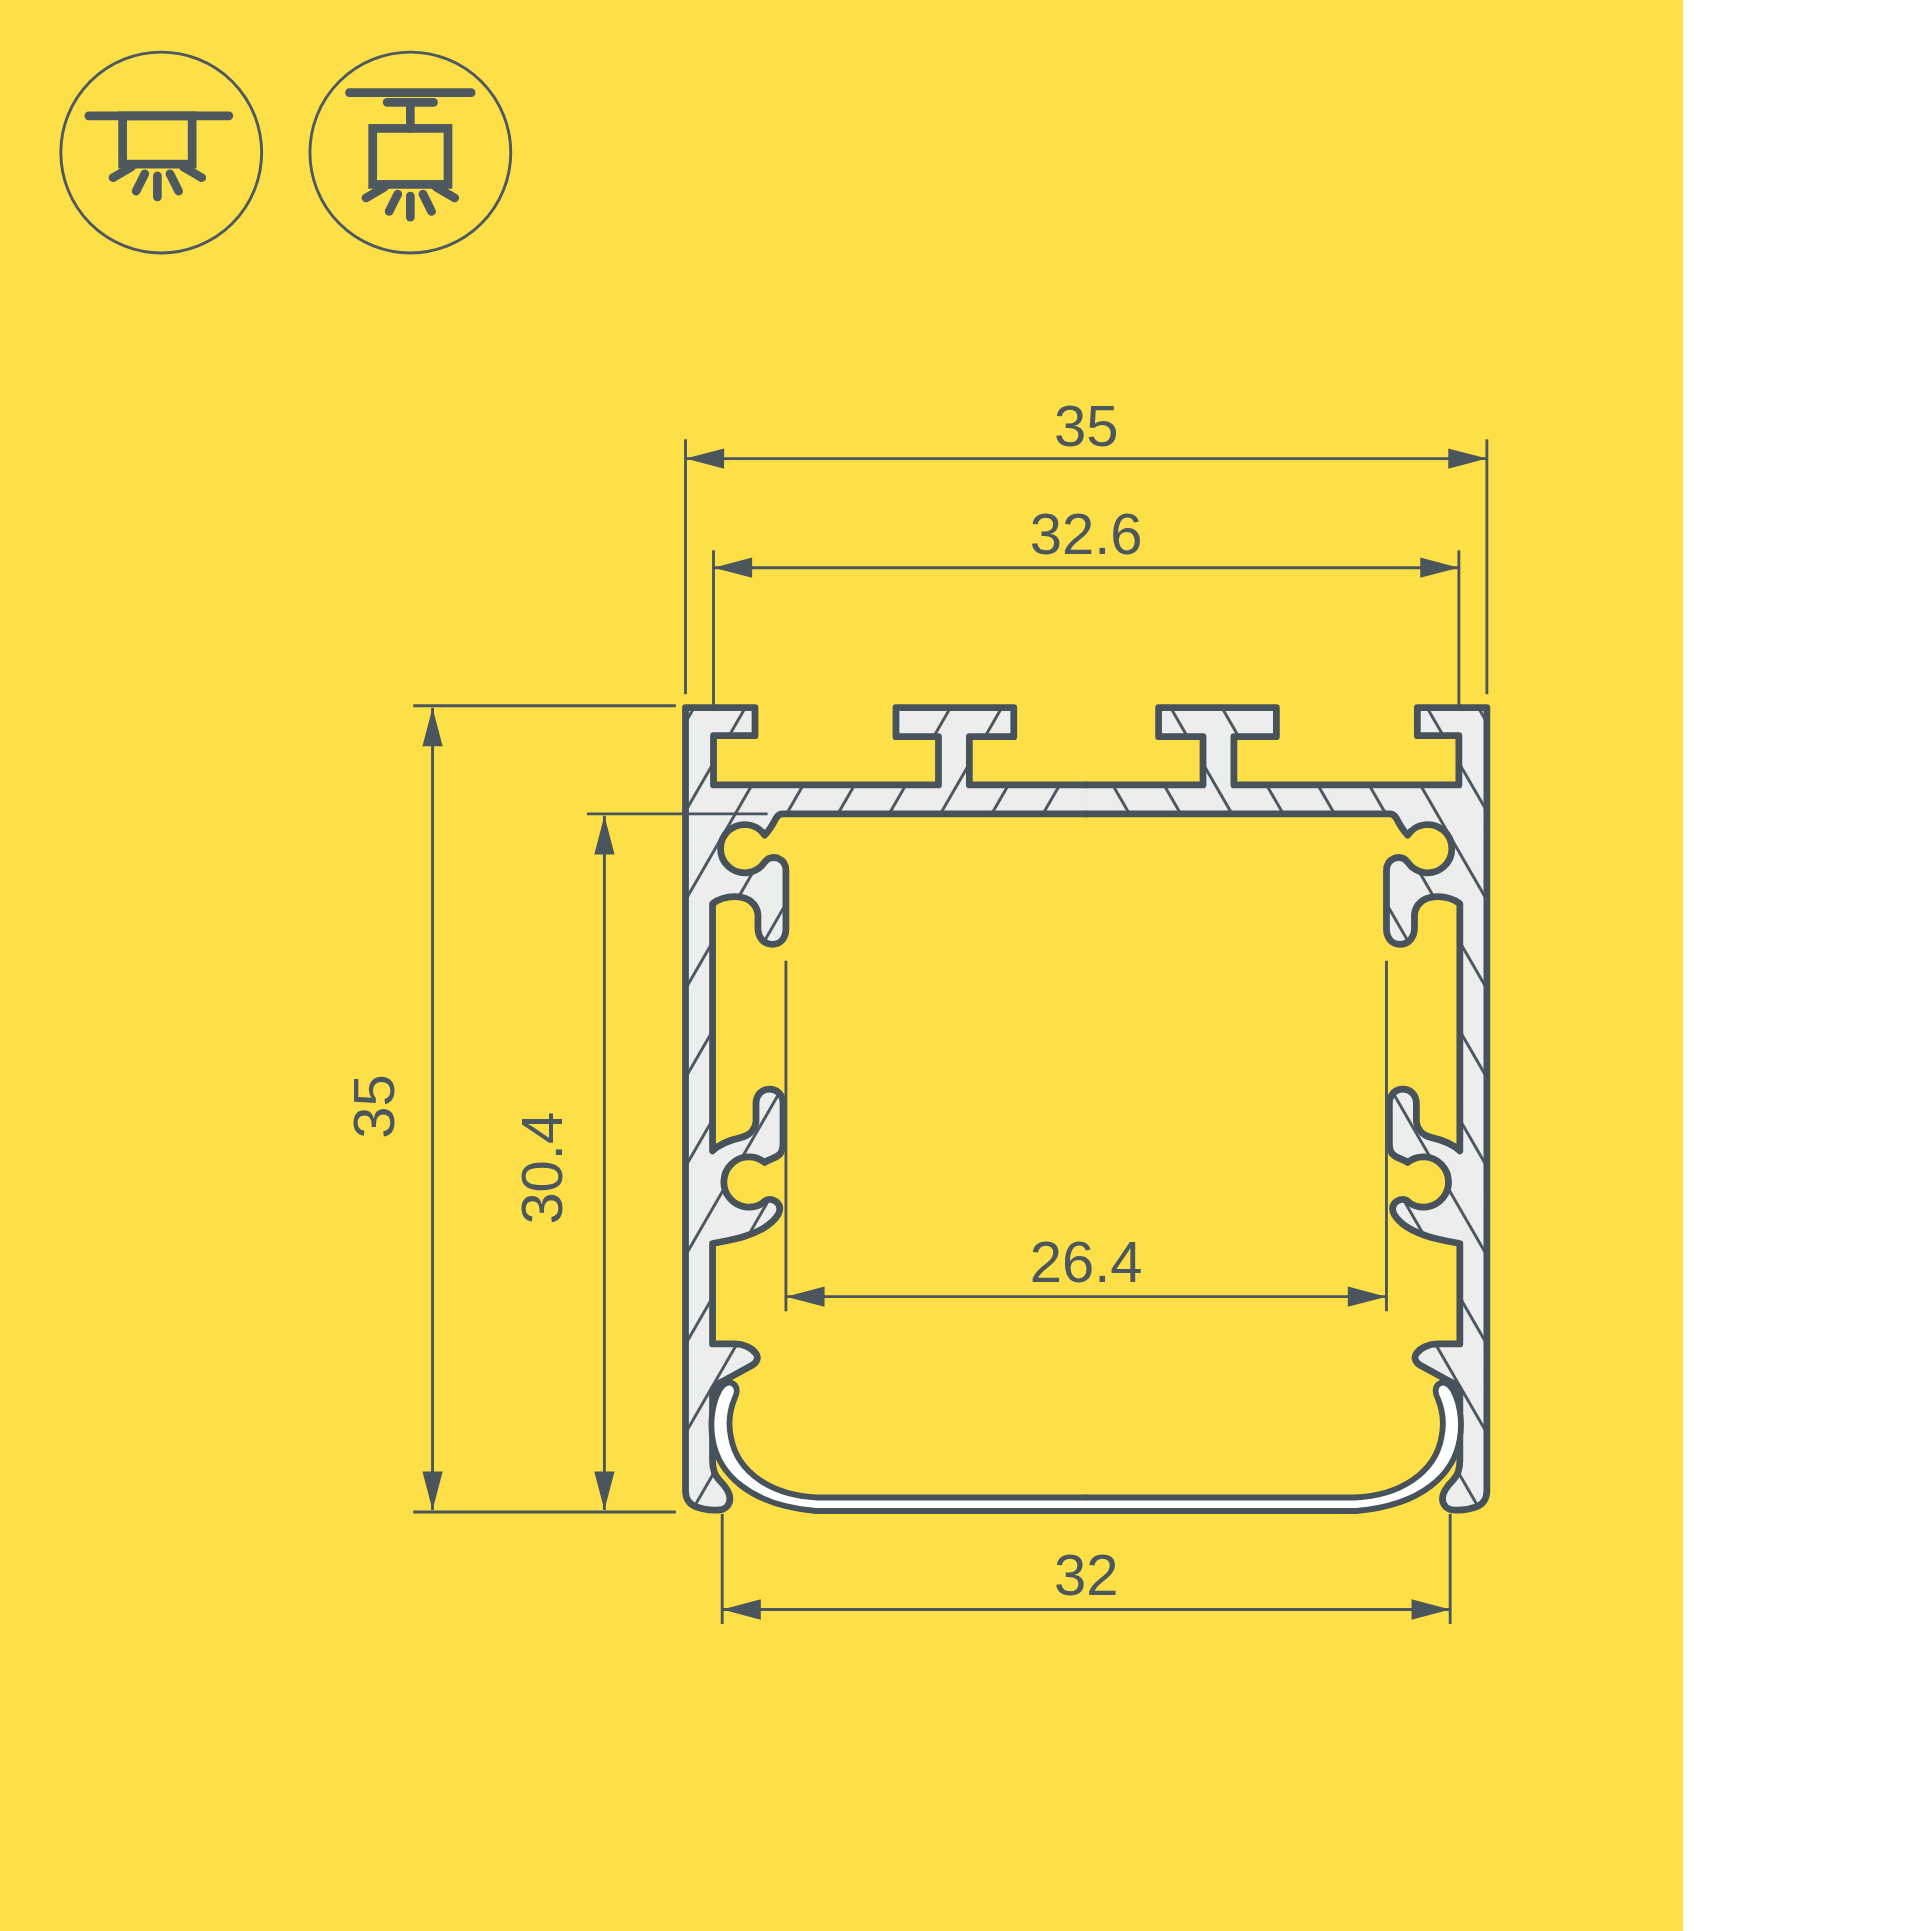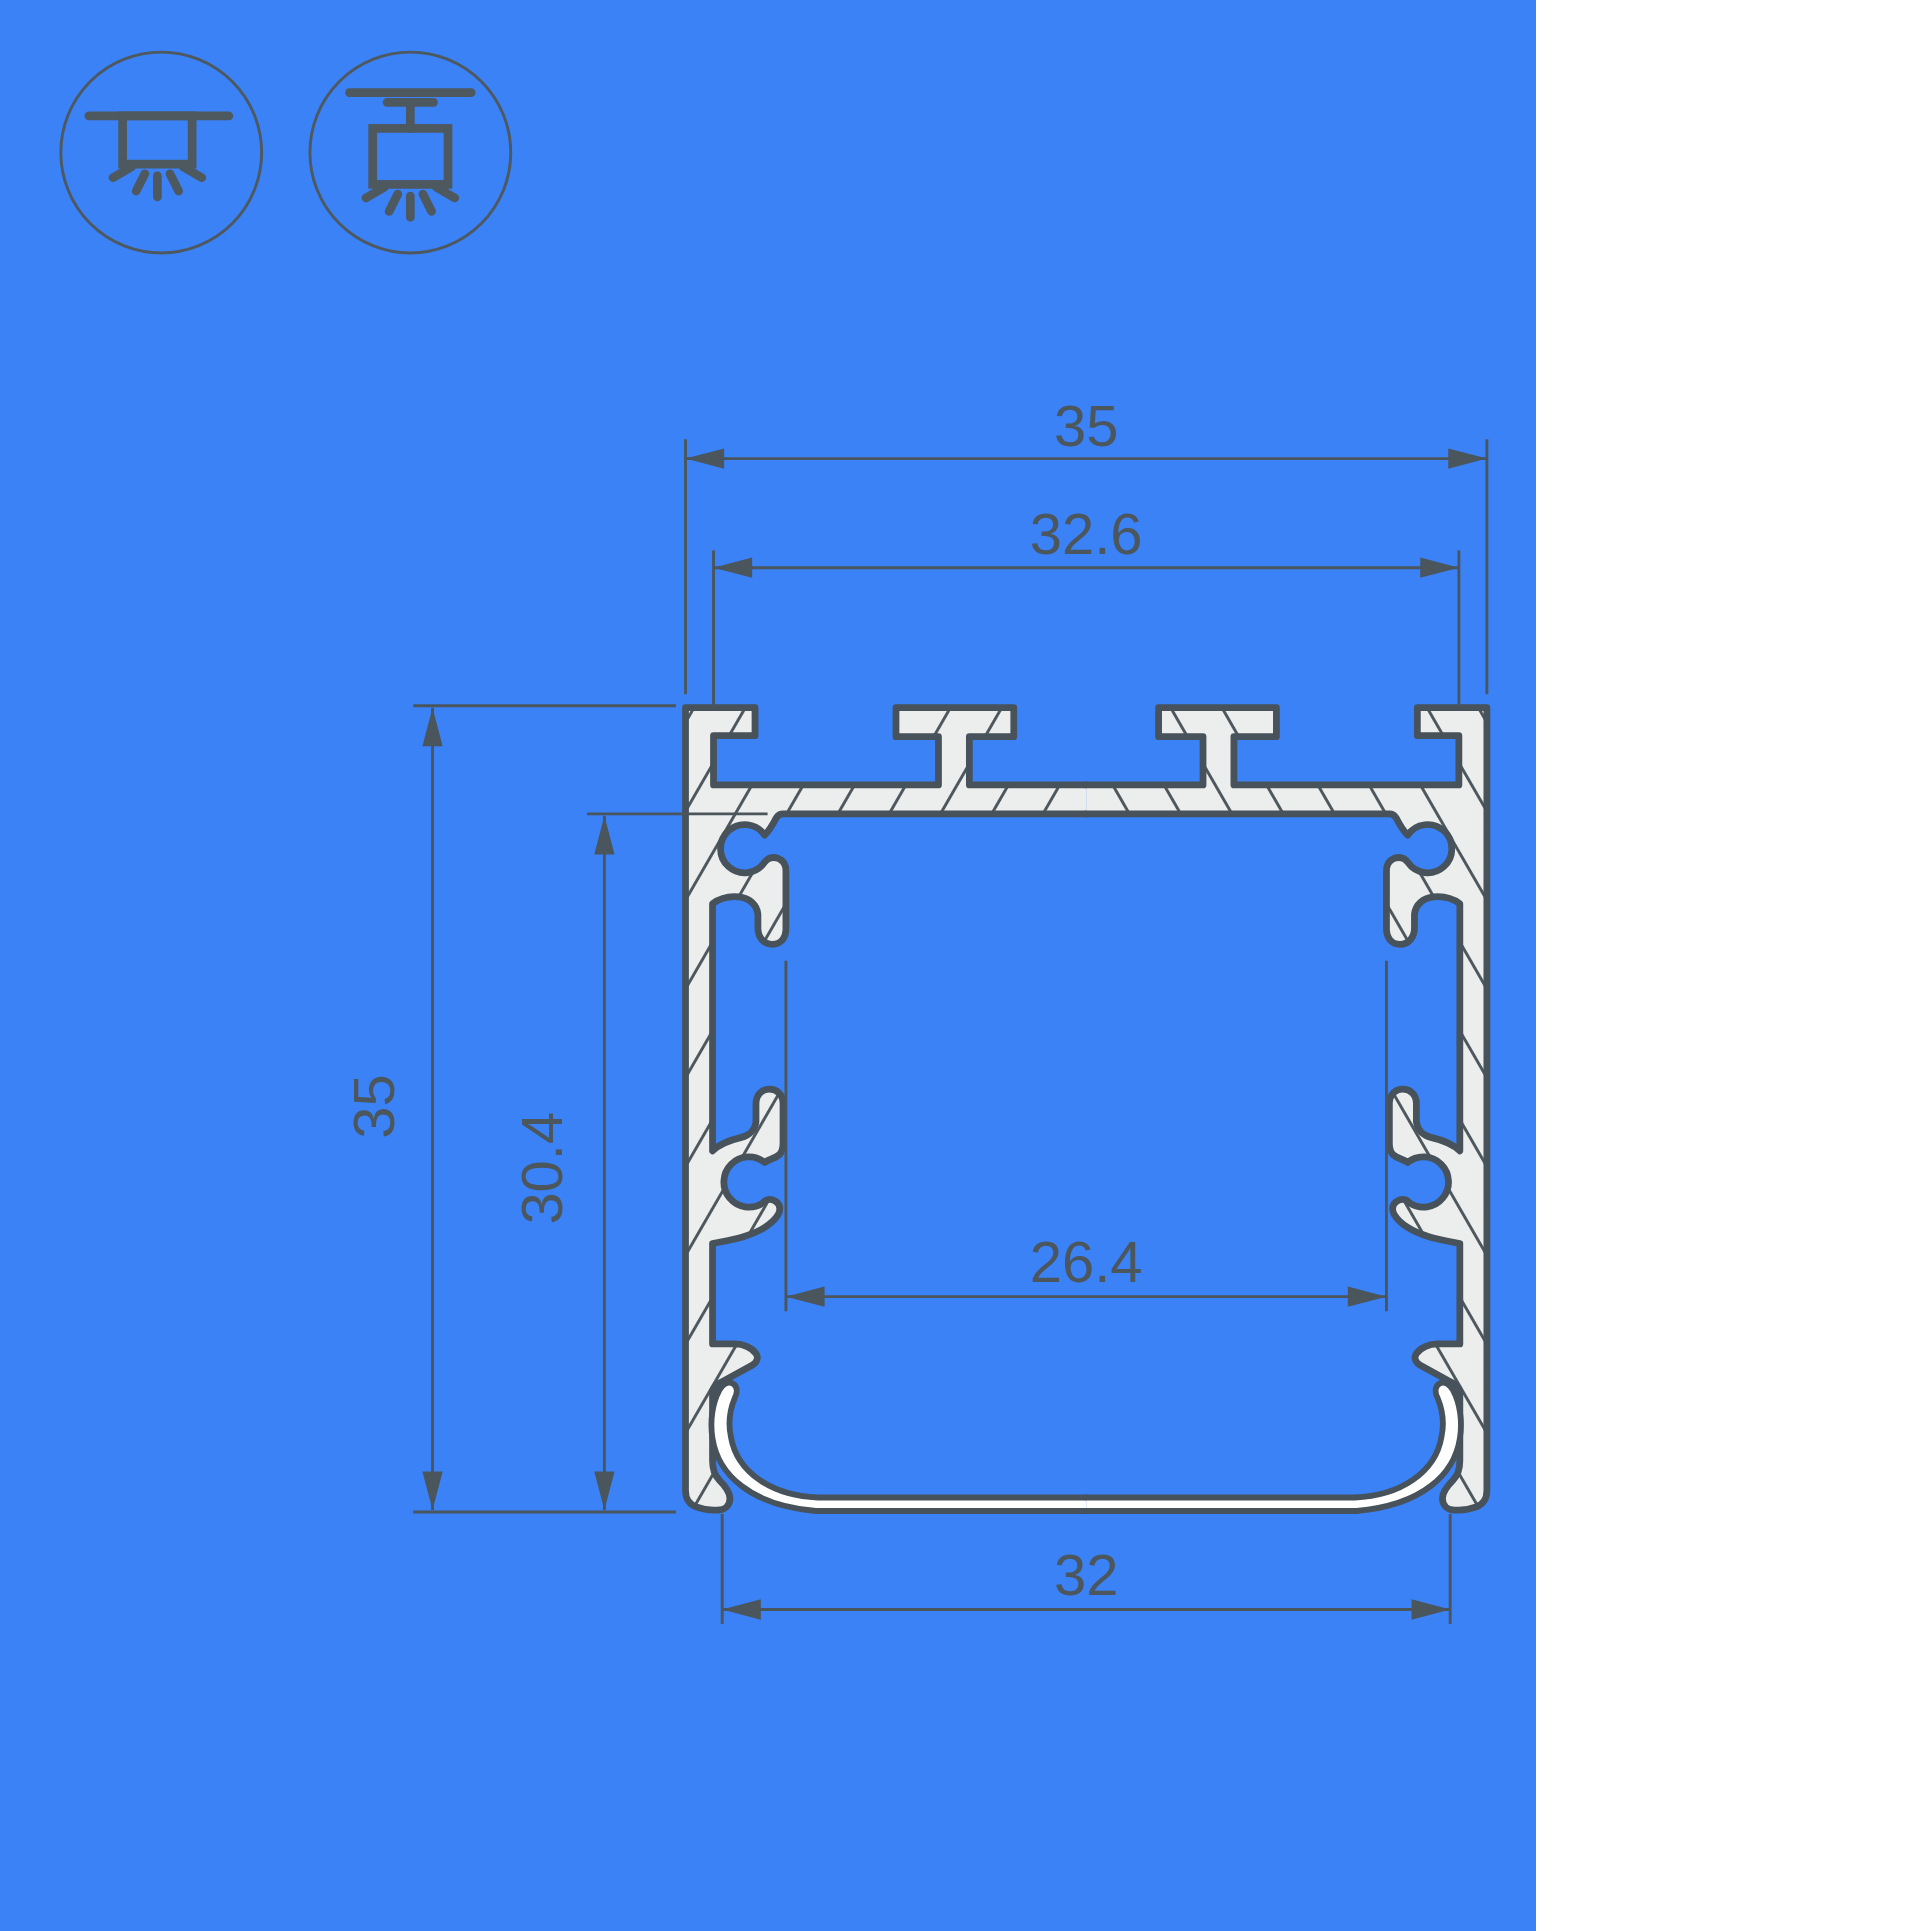--- a/index.html
+++ b/index.html
@@ -4,23 +4,23 @@
 <style>
   html, body {
     margin: 0;
     padding: 0;
     background: #ffffff;
     width: 100%;
     height: 100%;
     font-family: "Liberation Sans", sans-serif;
   }
   .stage {
-    width: 1536px;
+    width: 1683px;
     height: 1931px;
-    background: #3b82f6;
+    background: #fde047;
     position: relative;
   }
   svg { display: block; }
   text.dim {
     font-family: "Liberation Sans", sans-serif;
     font-size: 60px;
     letter-spacing: 0px;
     fill: #4C565D;
   }
 </style>

